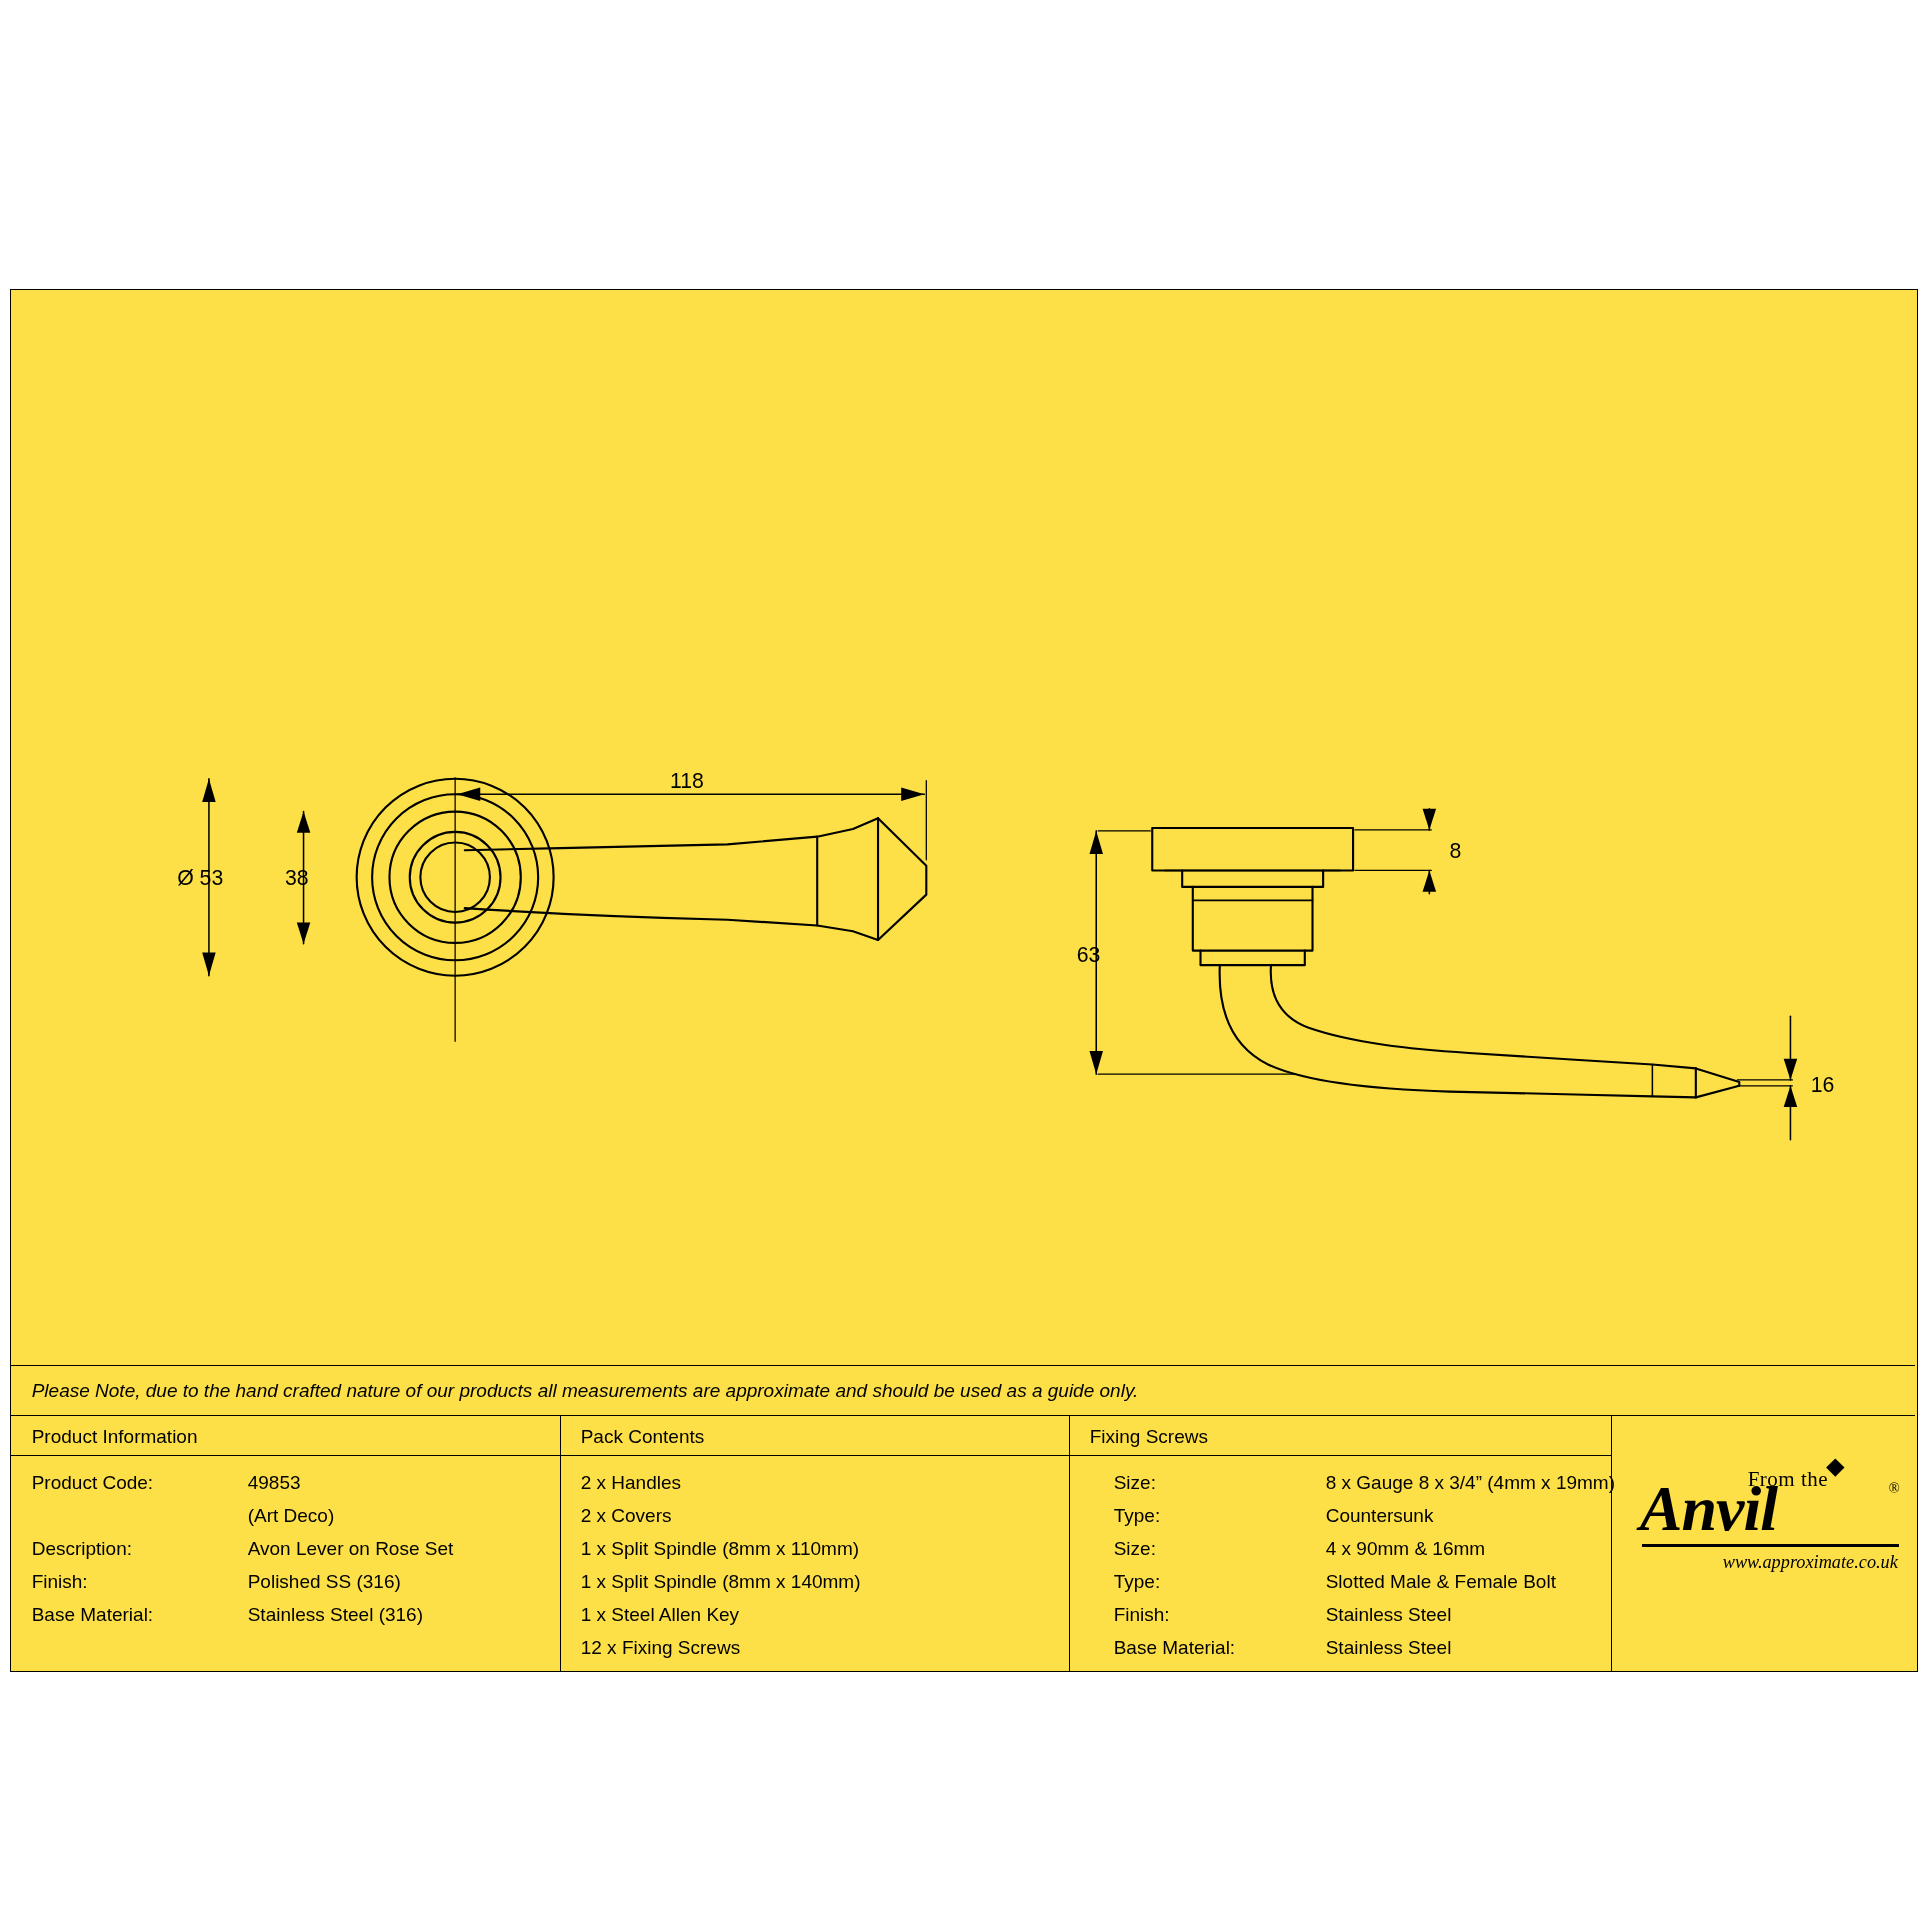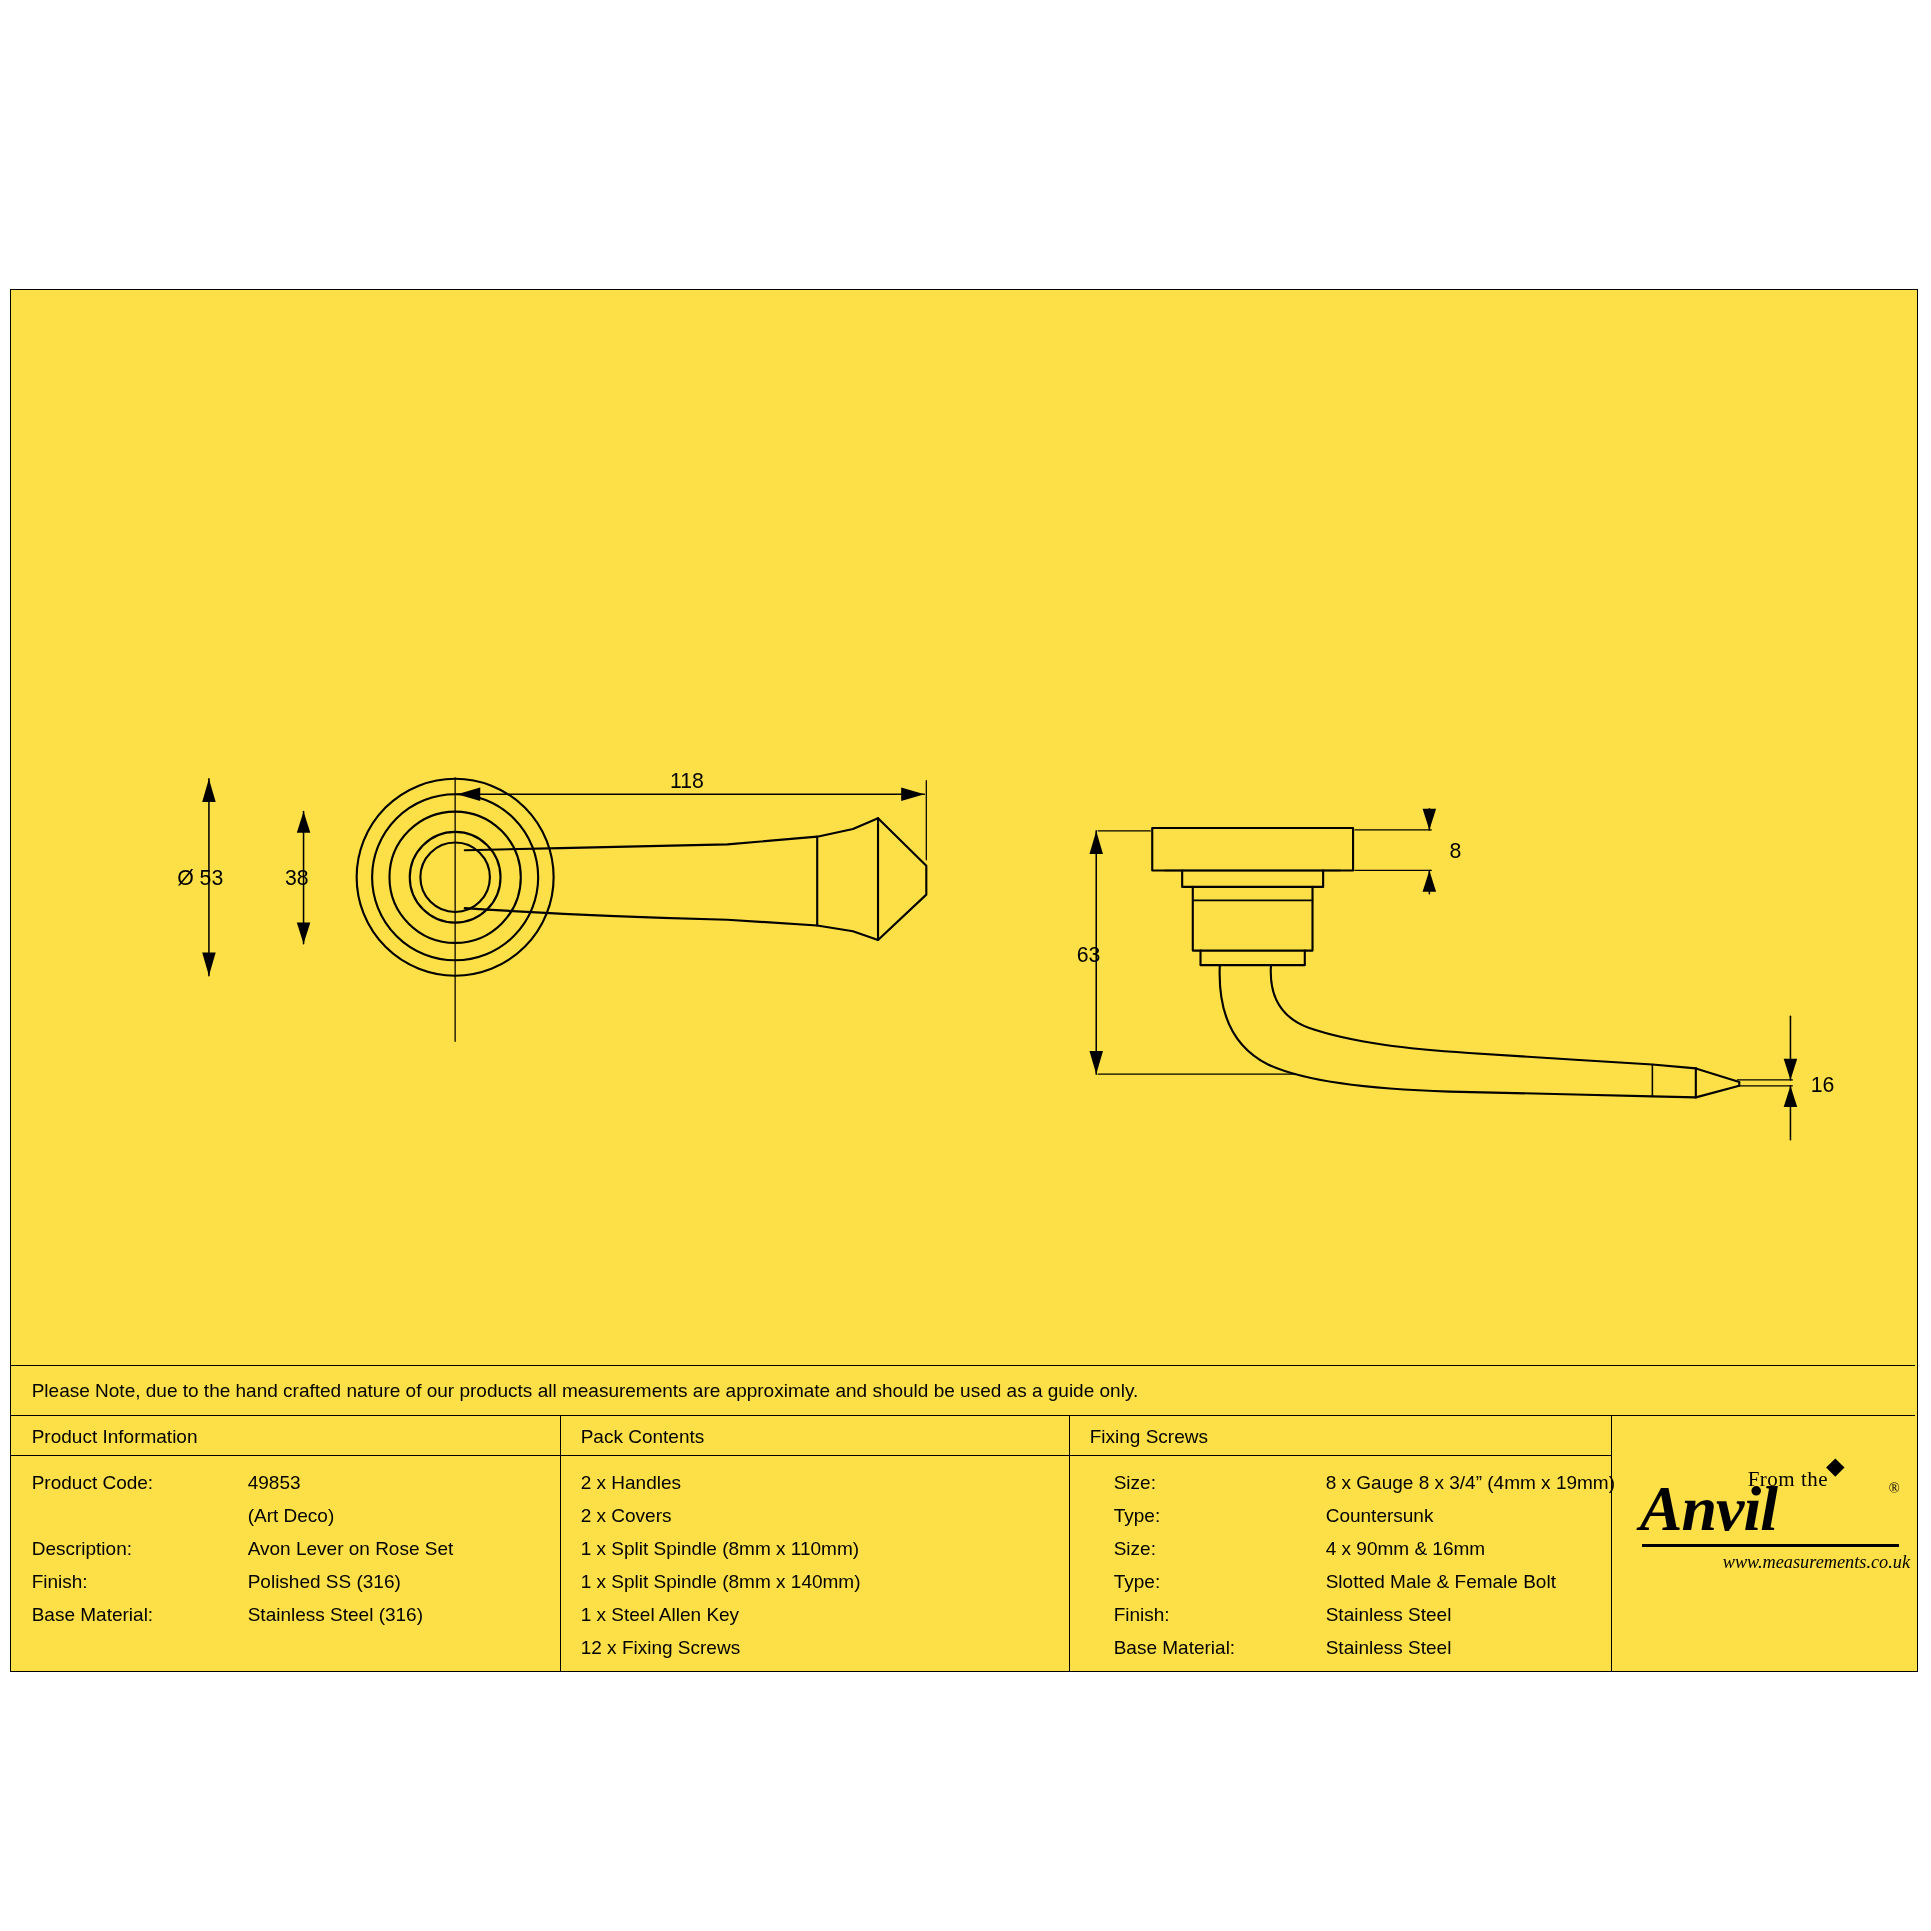--- a/index.html
+++ b/index.html
@@ -39,20 +39,21 @@
   }
   
   .note-bar {
     position: absolute;
     left: 0;
     top: 1075px;
     width: 1904px;
     height: 50px;
     border-top: 1.9px solid #000;
     box-sizing: border-box;
+    font-style: italic;
   }
   .note-bar .note-text {
     position: absolute;
     left: 21px;
     top: 13.5px;
     font-size: 19px;
     white-space: nowrap;
   }
   
   .info-table {
@@ -345,18 +346,18 @@
       </div>
     </div>
 
     <div class="logo-block">
       <div class="logo-inner">
         <div class="logo-fromthe">From the</div>
         <div class="logo-diamond"></div>
         <div class="logo-anvil">Anvil</div>
         <div class="logo-reg">®</div>
         <div class="logo-rule"></div>
-        <div class="logo-url">www.measurements.co.uk</div>
+        <div class="logo-url">www.approximate.co.uk</div>
       </div>
     </div>
   </div>
 </div>
 
 
 </body></html>

